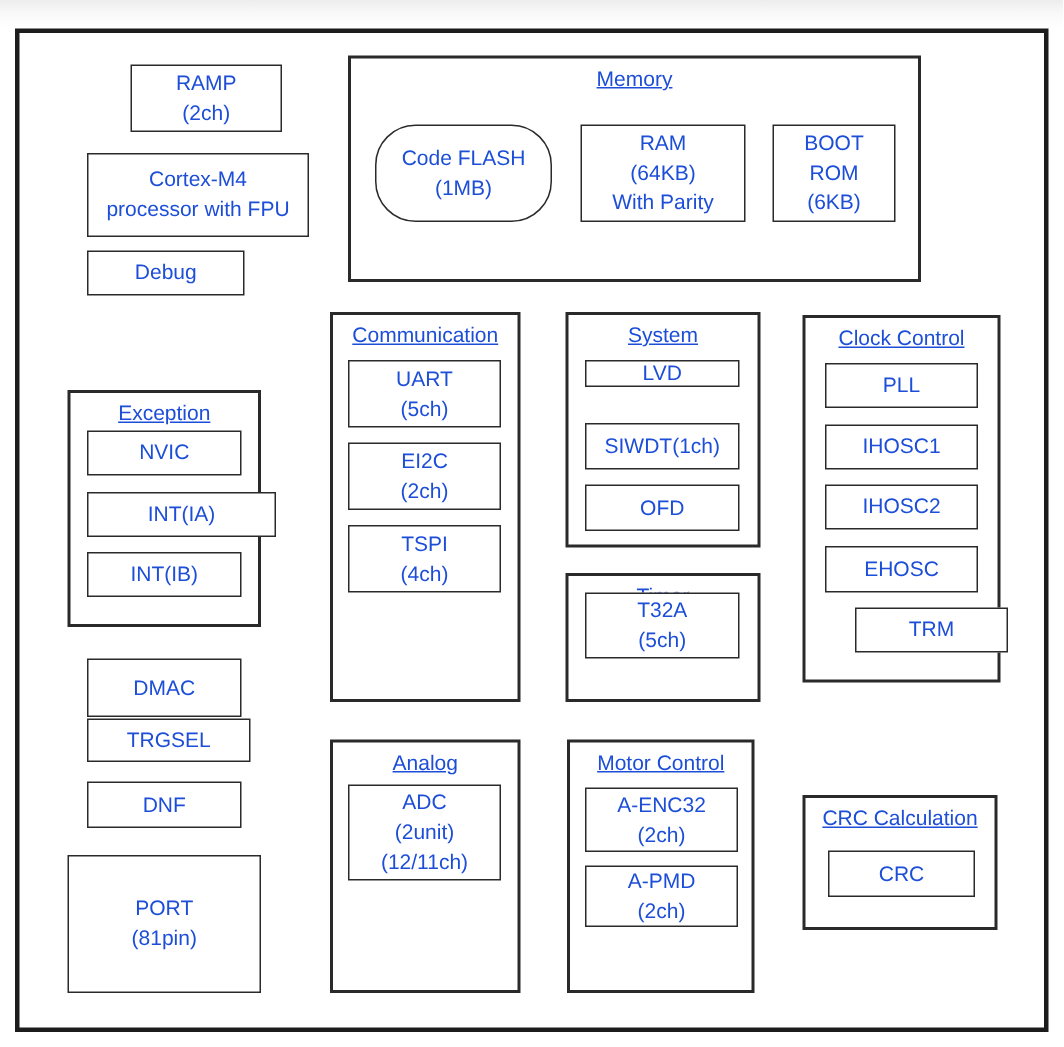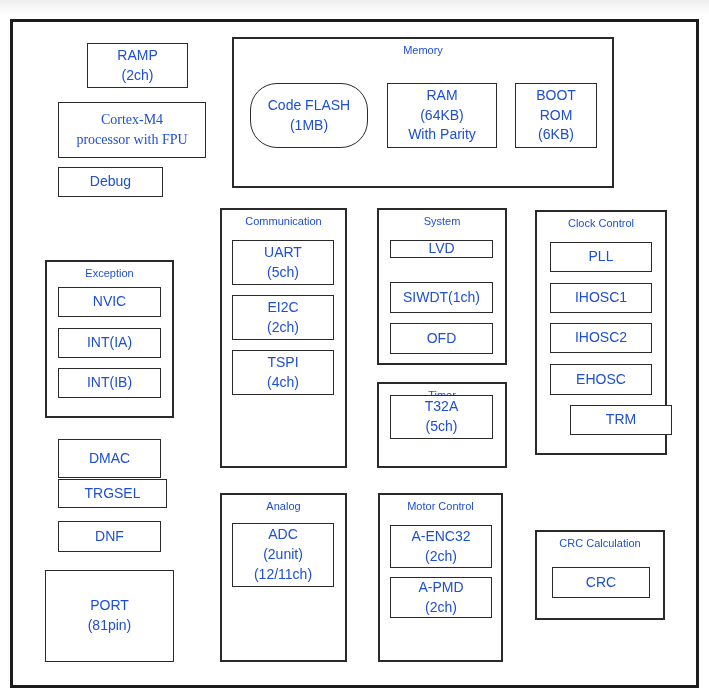--- a/index.html
+++ b/index.html
@@ -24,23 +24,24 @@
   }
   .group {
     position: absolute;
     box-sizing: border-box;
     border: 2px solid #2a2a2a;
     background: #ffffff;
   }
   .group-title {
     text-align: center;
     padding-top: 5px;
-    font-size: 11px;
+    font-size: 14px;
     line-height: 1.2;
     white-space: nowrap;
+    text-decoration: underline;
   }
   .box {
     position: absolute;
     box-sizing: border-box;
     border: 1.5px solid #2a2a2a;
     background: #ffffff;
     display: flex;
     flex-direction: column;
     align-items: center;
     justify-content: center;
@@ -55,36 +56,36 @@
 
 <div class="canvas">
 
   <div class="frame" style="left:10px; top:19px; width:689px; height:669px;"></div>
 
   <div class="box" style="left:87px; top:43px; width:101px; height:45px;">
       <div>RAMP</div>
       <div>(2ch)</div>
     </div>
 
-  <div class="box" style="left:58px; top:102px; width:148px; height:56px;font-family:Liberation Serif, serif;">
+  <div class="box" style="left:58px; top:102px; width:148px; height:56px;">
       <div>Cortex-M4</div>
       <div>processor with FPU</div>
     </div>
 
   <div class="box" style="left:58px; top:167px; width:105px; height:30px;">
       <div>Debug</div>
     </div>
 
   <div class="group" style="left:45px; top:260px; width:129px; height:158px;">
     <div class="group-title">Exception</div>
   </div>
   <div class="box" style="left:58px; top:287px; width:103px; height:30px;">
       <div>NVIC</div>
     </div>
-  <div class="box" style="left:58px; top:328px; width:103px; height:30px;">
+  <div class="box" style="left:58px; top:328px; width:126px; height:30px;">
       <div>INT(IA)</div>
     </div>
   <div class="box" style="left:58px; top:368px; width:103px; height:30px;">
       <div>INT(IB)</div>
     </div>
 
   <div class="box" style="left:58px; top:439px; width:103px; height:39px;">
       <div>DMAC</div>
     </div>
   <div class="box" style="left:58px; top:479px; width:109px; height:29px;">

